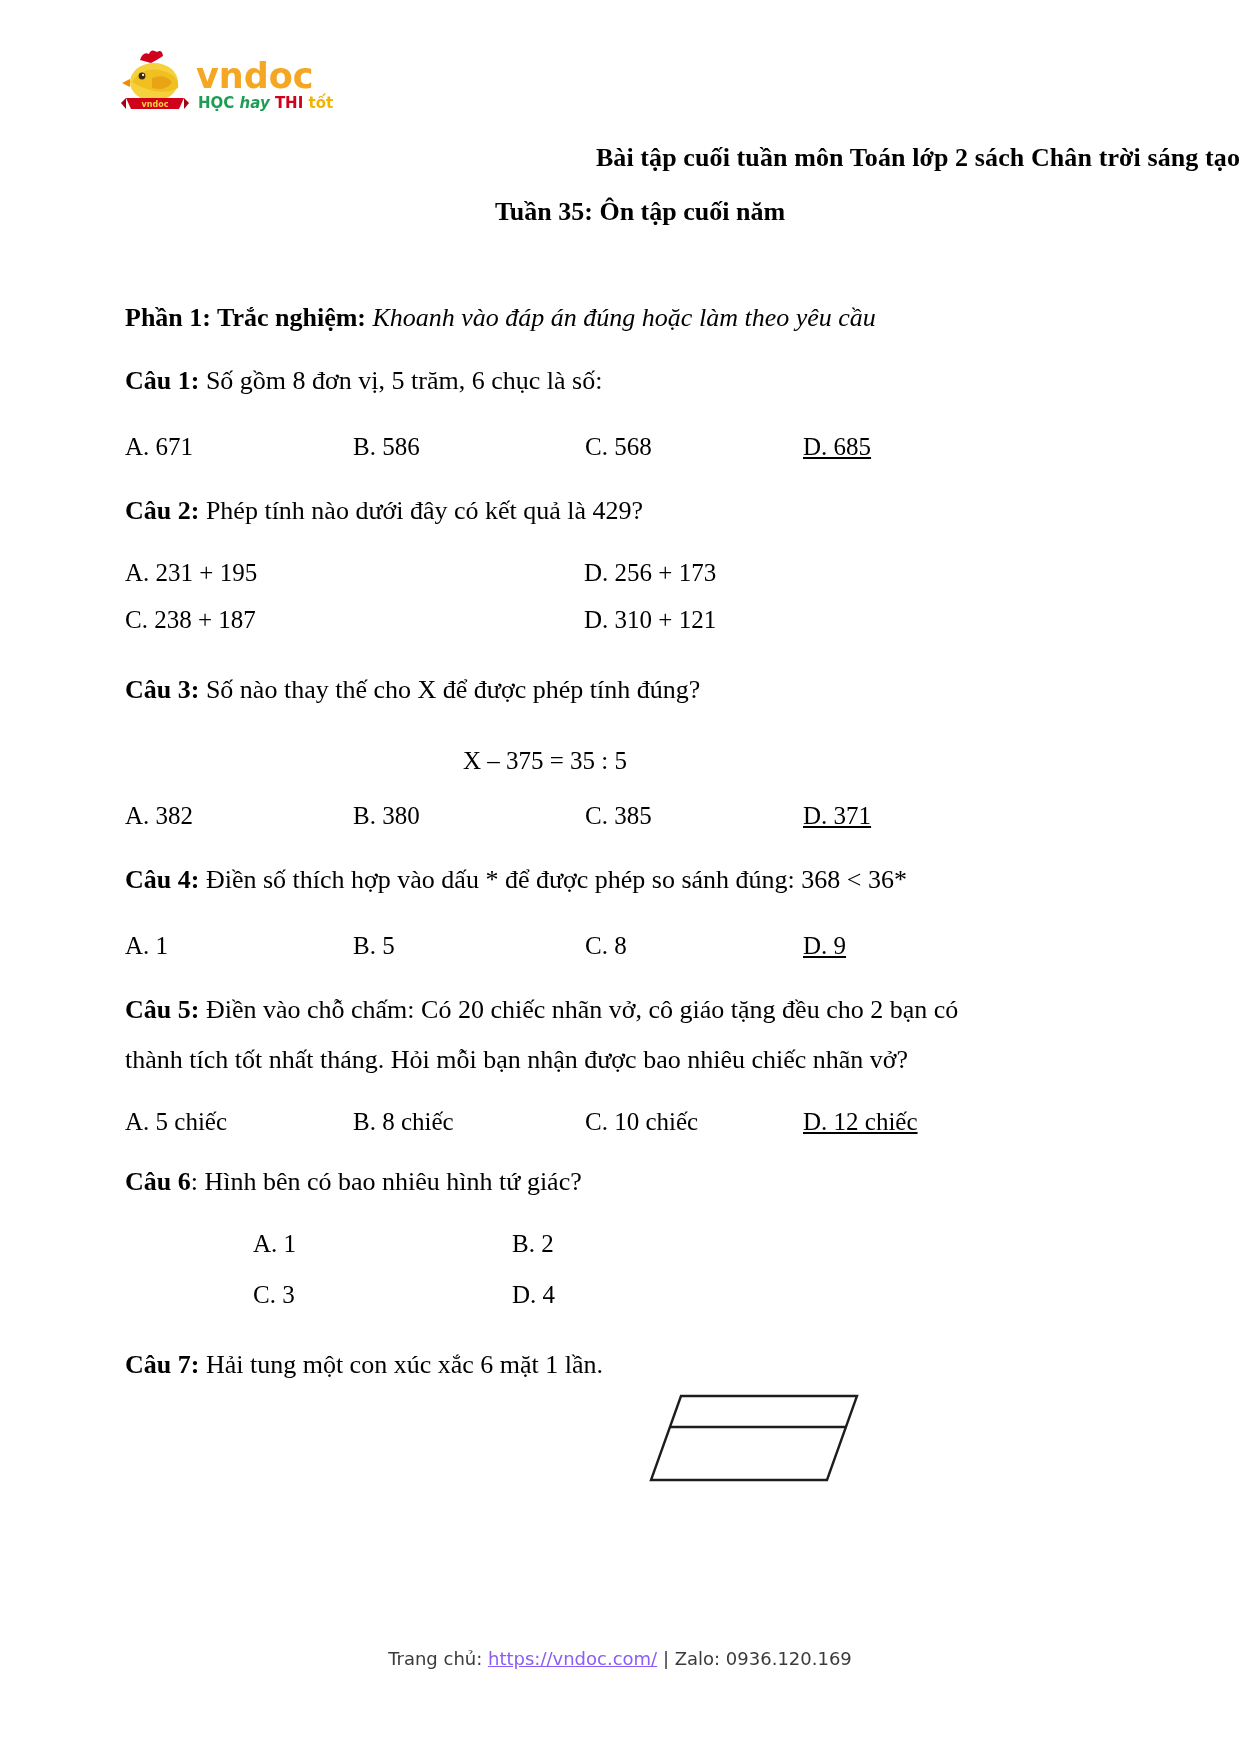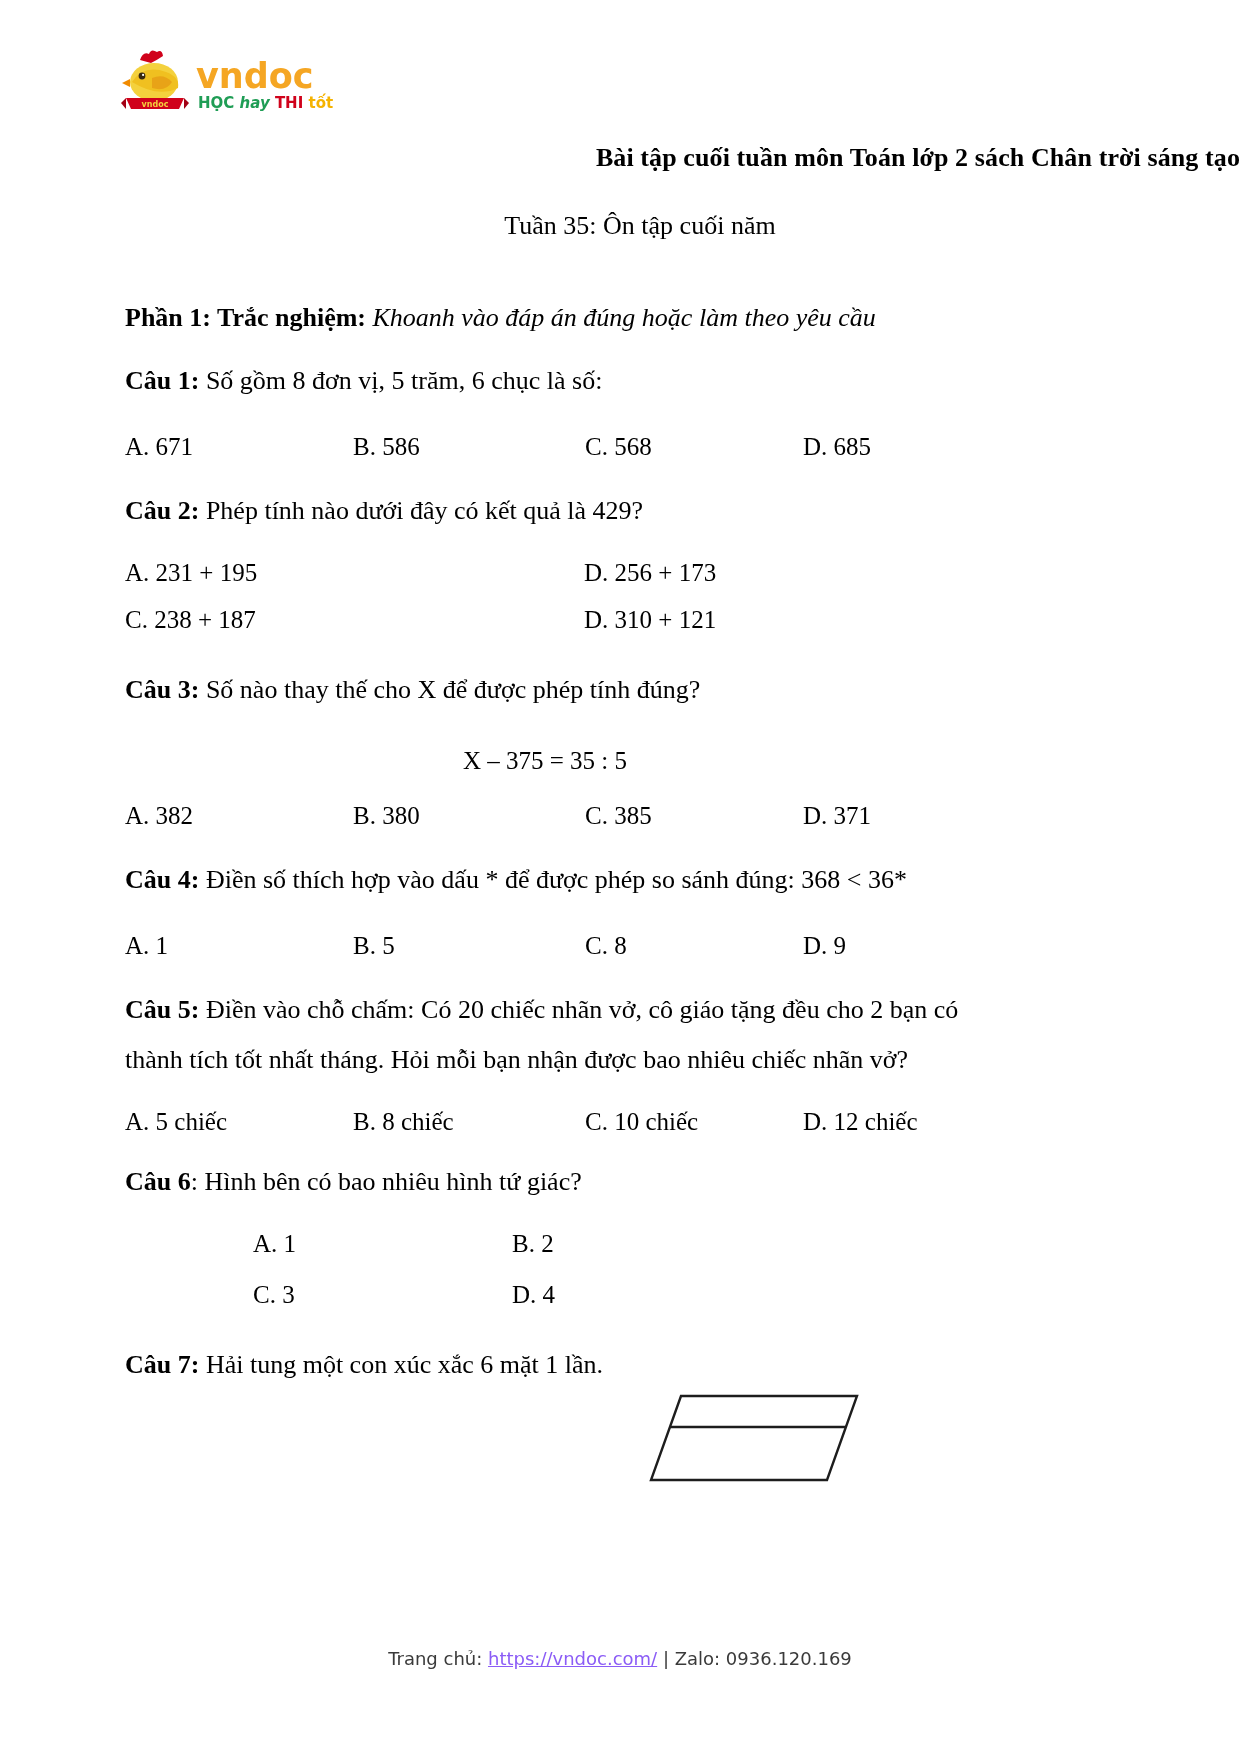--- a/index.html
+++ b/index.html
@@ -41,24 +41,24 @@
     top: 143px;
     text-align: right;
     font-size: 26px;
     font-weight: bold;
     letter-spacing: 0.1px;
   }
   .doc-subtitle {
     position: absolute;
     left: 0;
     right: 0;
-    top: 211px;
+    top: 197px;
     text-align: center;
     font-size: 26px;
-    font-weight: normal;
+    font-weight: bold;
     padding-left: 40px;
   }
 
   
   .content {
     position: absolute;
     left: 125px;
     top: 300px;
     width: 990px;
     font-size: 25px;
@@ -79,21 +79,21 @@
 
   
   .opts4 {
     display: flex;
     font-size: 25px;
   }
   .opts4 > span { display: block; }
   .o1 { width: 228px; }
   .o2 { width: 232px; }
   .o3 { width: 218px; }
-  .o4 { width: 200px; }
+  .o4 { width: 200px; text-decoration: underline; }
 
   
   .opts2 {
     display: flex;
     font-size: 25px;
   }
   .opts2 > span:first-child { width: 459px; }
 
   
   .opts-c6 {

